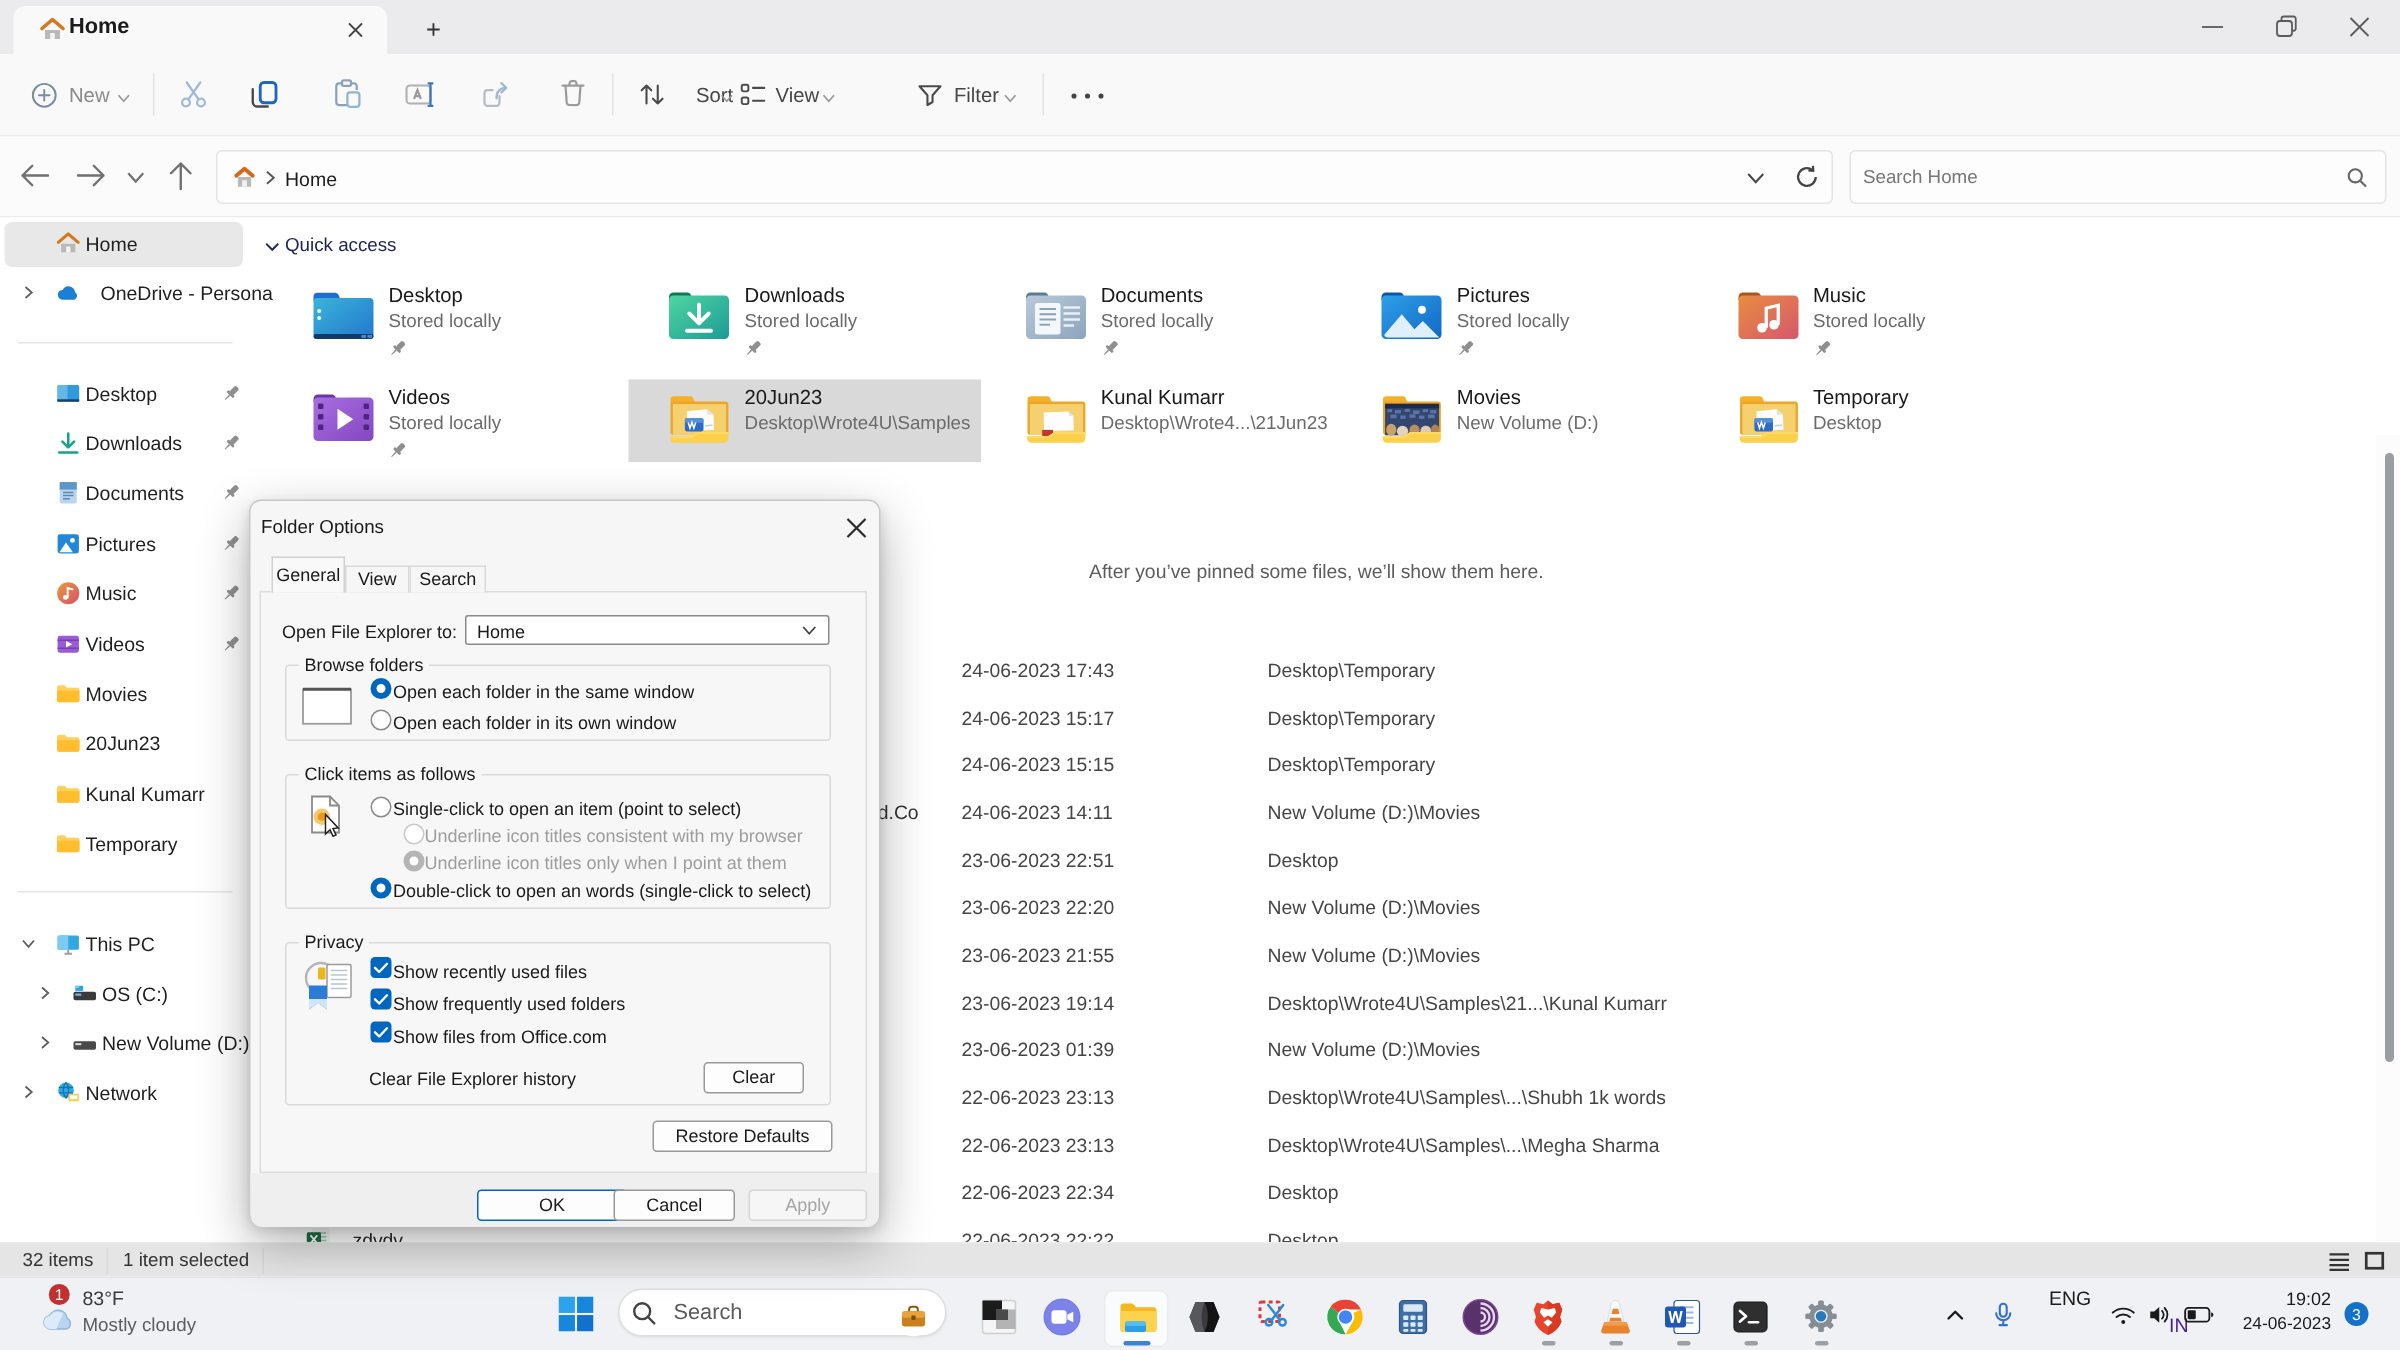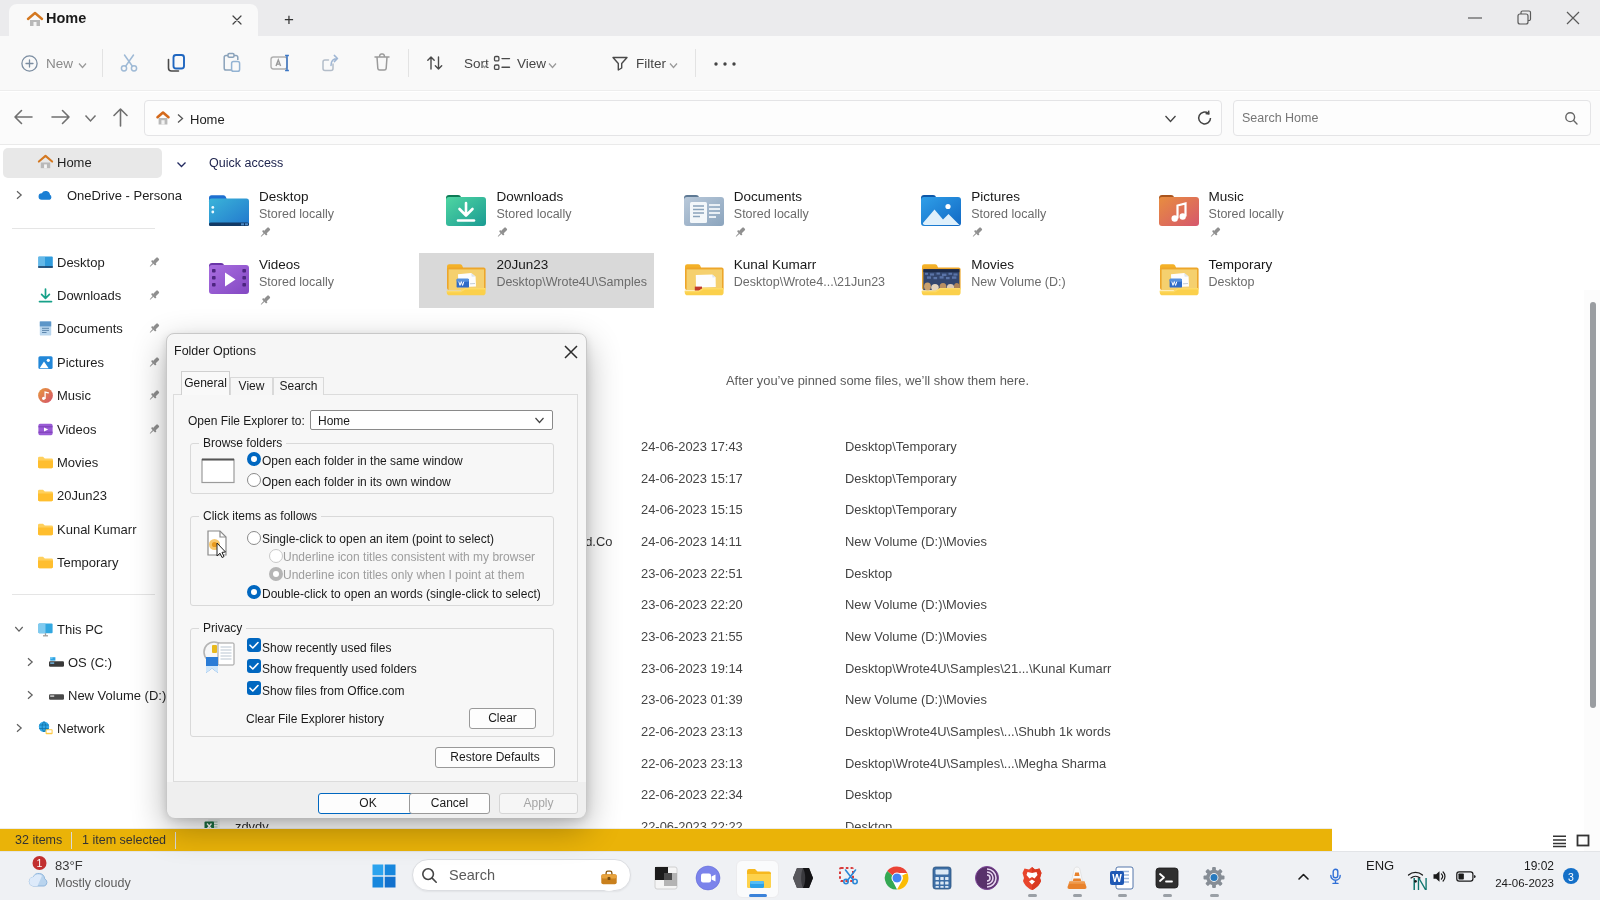--- a/index.html
+++ b/index.html
@@ -32,21 +32,21 @@
 .tile .ticon { position:absolute; left:25px; top:5px; width:44px; height:40px; }
 .tile .tname { position:absolute; left:77px; top:4px; font-size:13.5px; color:#191919; white-space:nowrap;}
 .tile .tsub { position:absolute; left:77px; top:22px; font-size:12.5px; color:#6b6b6b; white-space:nowrap;}
 .tile .tpin { position:absolute; left:77px; top:41px; width:13px; height:13px; }
 
 .rrow { position:absolute; font-size:12.9px; color:#454545; white-space:nowrap; }
 
 #sbtrack { position:absolute; left:1584px; top:145px; width:16px; height:683px; background:#fcfcfc; }
 #sbthumb { position:absolute; left:1590px; top:157px; width:6px; height:406px; background:#9a9da1; border-radius:3px;}
 
-#statusbar { position:absolute; left:0; top:828px; width:1332px; height:23px; background:#eab308; border-top:1px solid #ececec;}
+#statusbar { position:absolute; left:0; top:828px; width:1600px; height:23px; background:#e5e5e5; border-top:1px solid #ececec;}
 #statusbar .st { position:absolute; top:4px; font-size:12.5px; color:#333; }
 .stsep { position:absolute; top:3px; width:1px; height:17px; background:#d9d9d9; }
 
 #taskbar { position:absolute; left:0; top:851px; width:1600px; height:49px; background:#eff1f4; border-top:1px solid #e2e4e7; }
 
 #dialog { position:absolute; left:166px; top:333px; width:421px; height:484px; background:#f6f6f6; border:1px solid #c8c8c8; border-radius:8px; box-shadow:0 12px 34px rgba(0,0,0,0.30), 0 3px 8px rgba(0,0,0,0.12); }
 #dlgtitle { position:absolute; left:7px; top:10px; font-size:12.5px; color:#1a1a1a; }
 #dlgx { position:absolute; left:395px; top:9px; width:18px; height:18px; }
 .dtab { position:absolute; font-size:12px; color:#1a1a1a; text-align:center; background:#f6f6f6; border:1px solid #d9d9d9; border-bottom:none; }
 #dpage { position:absolute; left:6px; top:60px; width:405px; height:388px; background:#f7f7f7; border:1px solid #dcdcdc; }
@@ -404,21 +404,21 @@
           <rect x="8.6" y="9.2" width="7" height="5" rx="0.8" fill="#ffca44"></rect>
           <rect x="9.6" y="10.2" width="5" height="2.6" fill="#fff"></rect>
         </svg>
         <span class="slbl" style="left:57px">Network</span>
       </div>
     </div>
   <div id="content">
       <svg style="position:absolute;left:175px;top:13px" width="13" height="13" viewBox="0 0 13 13">
         <path d="M2.5 4.5 L6.5 8.5 L10.5 4.5" fill="none" stroke="#222a60" stroke-width="1.3"></path>
       </svg>
-      <span style="position:absolute;left:190px;top:11px;font-size:12.5px;color:#20264f;margin-left:19px;">Quick access</span>
+      <span style="position:absolute;left:190px;top:11px;font-size:12.5px;color:#20264f;">Quick access</span>
       <div class="tile" style="left:182.0px;top:40.0px;">
         <svg class="ticon" viewBox="0 0 44 38">
           <defs>
             <linearGradient id="gdesk" x1="0" y1="0" x2="1" y2="1">
               <stop offset="0" stop-color="#3ab4d9"></stop>
               <stop offset="1" stop-color="#2277cd"></stop>
             </linearGradient>
           </defs>
           <path d="M2 10 L2 6.8 A2.6 2.6 0 0 1 4.6 4.2 L16.4 4.2 A2.6 2.6 0 0 1 18.9 6 L20.4 10 Z" fill="#1e6fd0"></path>
           <rect x="2" y="7.6" width="40" height="27.4" rx="2.6" fill="url(#gdesk)"></rect>
@@ -829,21 +829,21 @@
     <div style="position:absolute;left:1163px;top:42px;width:9px;height:3px;background:#9aa0a6;border-radius:2px;"></div>
     <div style="position:absolute;left:1210px;top:42px;width:9px;height:3px;background:#9aa0a6;border-radius:2px;"></div>
     <svg style="position:absolute;left:1297px;top:20px" width="13" height="9" viewBox="0 0 13 9">
       <path d="M2 7 L6.5 2.5 L11 7" fill="none" stroke="#1b1b1b" stroke-width="1.6" stroke-linecap="round" stroke-linejoin="round"></path>
     </svg>
     <svg style="position:absolute;left:1329px;top:16px" width="13" height="18" viewBox="0 0 13 18">
       <rect x="4.2" y="1.2" width="4.6" height="8.6" rx="2.3" fill="none" stroke="#2f6fd6" stroke-width="1.4"></rect>
       <path d="M1.8 7.5 A4.7 4.7 0 0 0 11.2 7.5 M6.5 12.2 L6.5 15 M4 15.4 H9" fill="none" stroke="#2f6fd6" stroke-width="1.4" stroke-linecap="round"></path>
     </svg>
     <span style="position:absolute;left:1366px;top:6px;font-size:13px;color:#1b1b1b;">ENG</span>
-    <span style="position:absolute;left:1412px;top:24px;font-size:16px;color:#0f766e;">IN</span>
+    <span style="position:absolute;left:1446px;top:24px;font-size:13px;color:#4c1d95;">IN</span>
     <svg style="position:absolute;left:1407px;top:18px" width="17" height="14" viewBox="0 0 22 18">
       <path d="M2 6.5 A13.5 13.5 0 0 1 20 6.5" fill="none" stroke="#1b1b1b" stroke-width="1.7" stroke-linecap="round"></path>
       <path d="M5.2 10.2 A9 9 0 0 1 16.8 10.2" fill="none" stroke="#1b1b1b" stroke-width="1.7" stroke-linecap="round"></path>
       <circle cx="11" cy="14.6" r="1.7" fill="#1b1b1b"></circle>
     </svg>
     <svg style="position:absolute;left:1431px;top:17px" width="17" height="15" viewBox="0 0 22 20">
       <path d="M3 7 L6.5 7 L11 3 L11 17 L6.5 13 L3 13 Z" fill="#1b1b1b"></path>
       <path d="M13.5 6.5 A5 5 0 0 1 13.5 13.5 M15.8 4 A8.5 8.5 0 0 1 15.8 16" fill="none" stroke="#1b1b1b" stroke-width="1.6" stroke-linecap="round"></path>
     </svg>
     <svg style="position:absolute;left:1456px;top:18px" width="20" height="13" viewBox="0 0 26 16">

